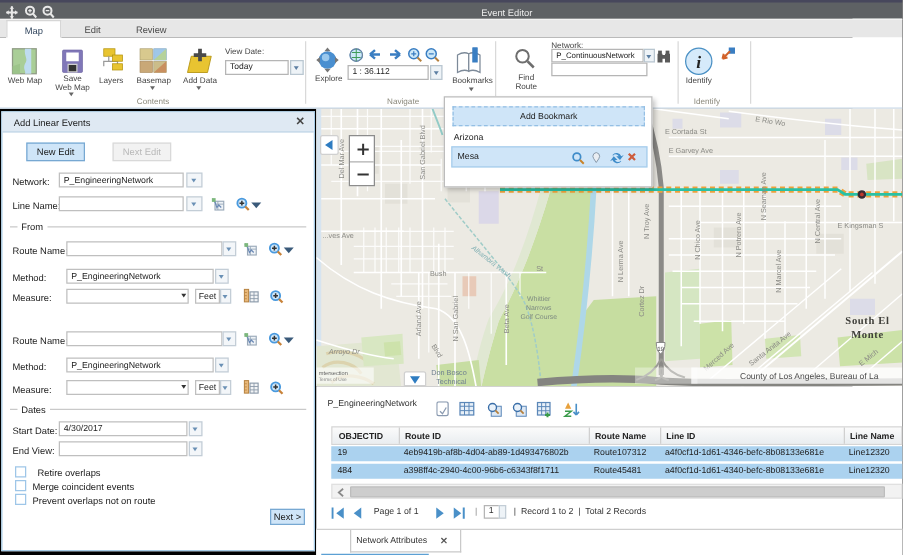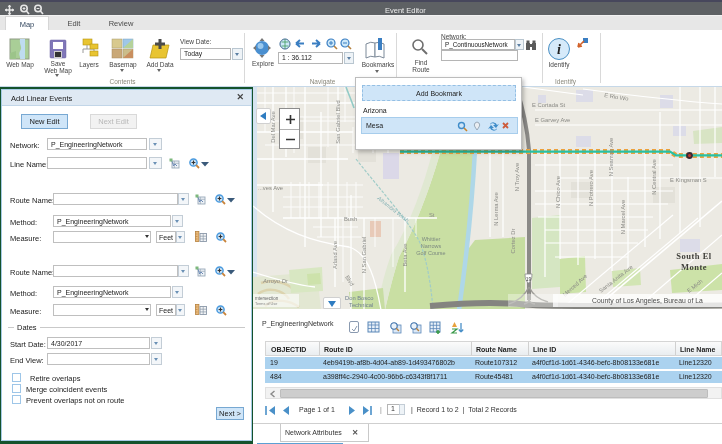--- a/index.html
+++ b/index.html
@@ -1,18 +1,18 @@
 <!DOCTYPE html>
 <html><head><meta charset="utf-8">
 <style>
 * { margin:0; padding:0; box-sizing:border-box; }
 html,body { width:722px; height:444px; overflow:hidden; }
 body { font-family:"Liberation Sans",sans-serif; background:#fff; font-size:7.5px; color:#333; }
 .abs { position:absolute; }
-#app { position:relative; width:682px; height:444px; background:#14532d; }
+#app { position:relative; width:682px; height:444px; background:#000000; }
 
 
 #topbar { left:0; top:0; width:722px; height:15px; background:#5e6164; border-top:2px solid #47475c; }
 #topbar .ttl { left:385px; top:4px; color:#ededed; font-size:7.5px; }
 
 
 #tabrow { left:0; top:15px; width:722px; height:15px; background:#e7e7e7; border-top:1px solid #f2f2f2; }
 .tab { position:absolute; top:0; height:15px; color:#4a4a4a; font-size:7.5px; text-align:center; line-height:16px; }
 .tab.active { background:#fff; border:1px solid #d6d6d6; border-bottom:none; color:#33475f; }
 
@@ -227,20 +227,24 @@
     <div class="pbtn dis" style="left:71px;top:24px;width:47px;height:15px;line-height:14px;">Next Edit</div>
 
     <div class="plabel" style="left:8px;top:51px;">Network:</div>
     <div class="pfield" style="left:45px;top:48px;width:100px;height:12px;">P_EngineeringNetwork</div>
     <div class="parrow" style="left:147px;top:48px;width:13px;height:12px;"></div>
 
     <div class="plabel" style="left:8px;top:70px;">Line Name:</div>
     <div class="pfield" style="left:45px;top:67px;width:100px;height:12px;"></div>
     <div class="parrow" style="left:147px;top:67px;width:13px;height:12px;"></div>
 
+    <div class="legend" style="top:87px;">
+        <div class="ln"></div>
+        <div class="tx">From</div>
+      </div>
 
     <div class="plabel" style="left:8px;top:106px;">Route Name:</div>
     <div class="pfield" style="left:51px;top:103px;width:125px;height:12px;"></div>
     <div class="parrow" style="left:176px;top:103px;width:11px;height:12px;"></div>
 
     <div class="plabel" style="left:8px;top:128px;">Method:</div>
     <div class="pfield" style="left:51px;top:125px;width:118px;height:12px;">P_EngineeringNetwork</div>
     <div class="parrow" style="left:170px;top:125px;width:11px;height:12px;"></div>
 
     <div class="plabel" style="left:8px;top:144px;">Measure:</div>

